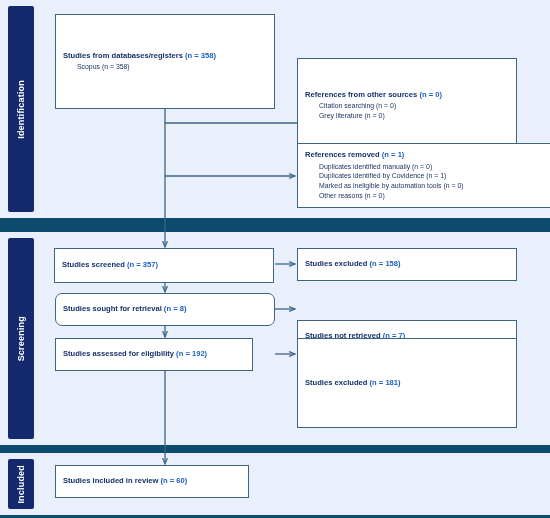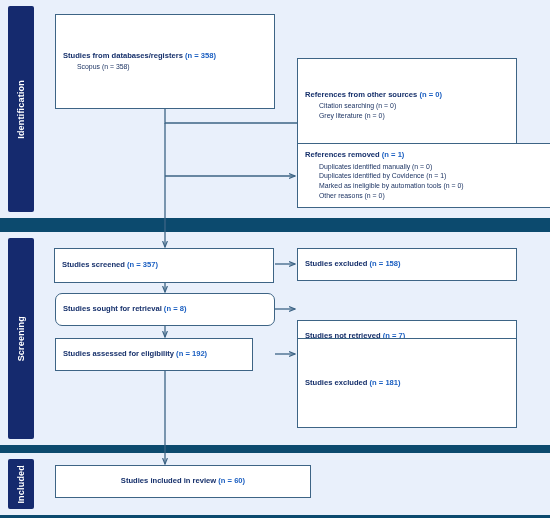--- a/index.html
+++ b/index.html
@@ -91,21 +91,21 @@
 
   
   #box-screened         { left: 54px;  top: 248px; width: 220px; height: 35px; }
   #box-excluded-1       { left: 297px; top: 248px; width: 220px; height: 33px; }
   #box-sought           { left: 55px;  top: 293px; width: 220px; height: 33px; border-radius: 7px; }
   #box-not-retrieved    { left: 297px; top: 293px; width: 220px; height: 33px; margin-top: 27px; }
   #box-eligibility      { left: 55px;  top: 338px; width: 198px; height: 33px; }
   #box-excluded-2       { left: 297px; top: 338px; width: 220px; height: 90px; }
 
   
-  #box-included { left: 55px; top: 465px; width: 256px; height: 33px; align-items: center; }
+  #box-included { left: 55px; top: 465px; width: 194px; height: 33px; }
 
   
   #connectors {
     position: absolute;
     left: 0; top: 0;
     width: 550px; height: 518px;
     pointer-events: none;
   }
 </style>
 </head>

